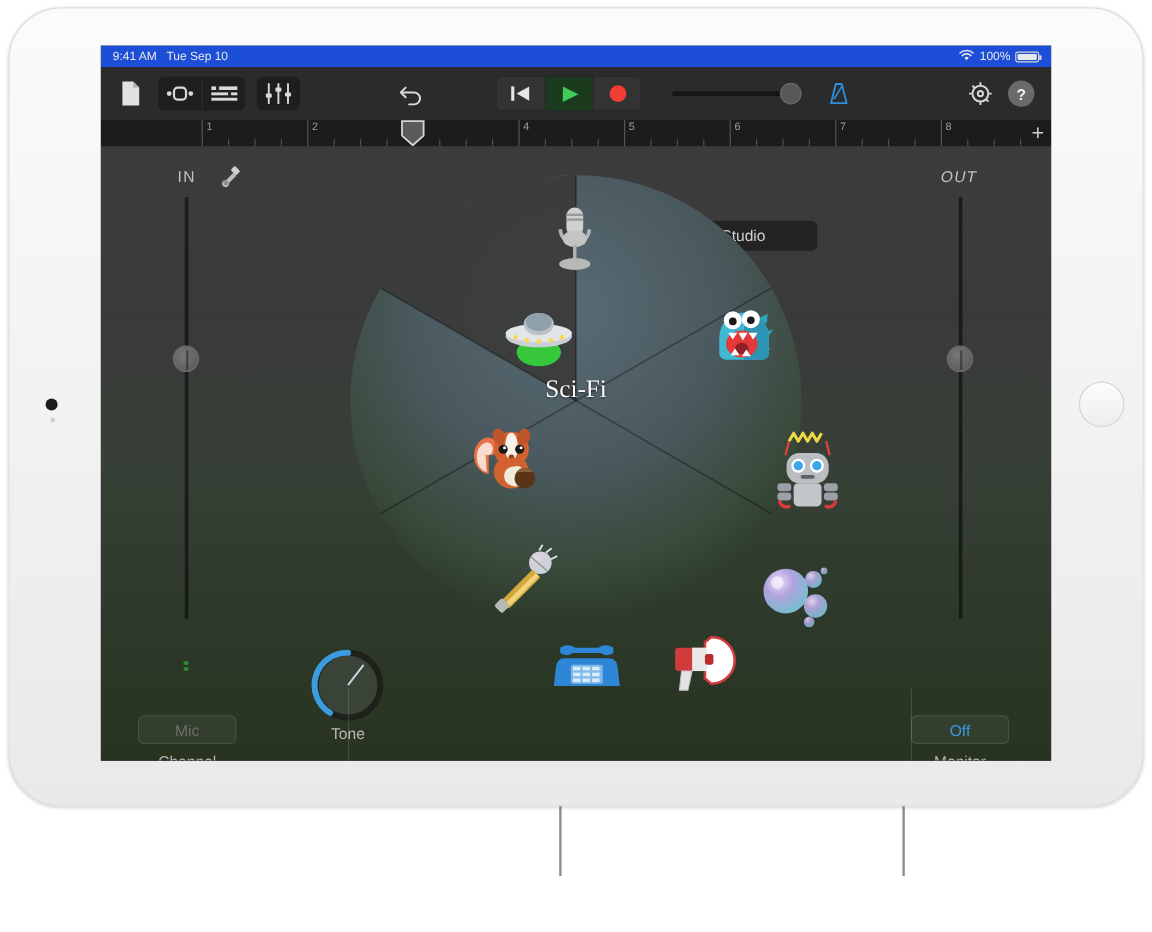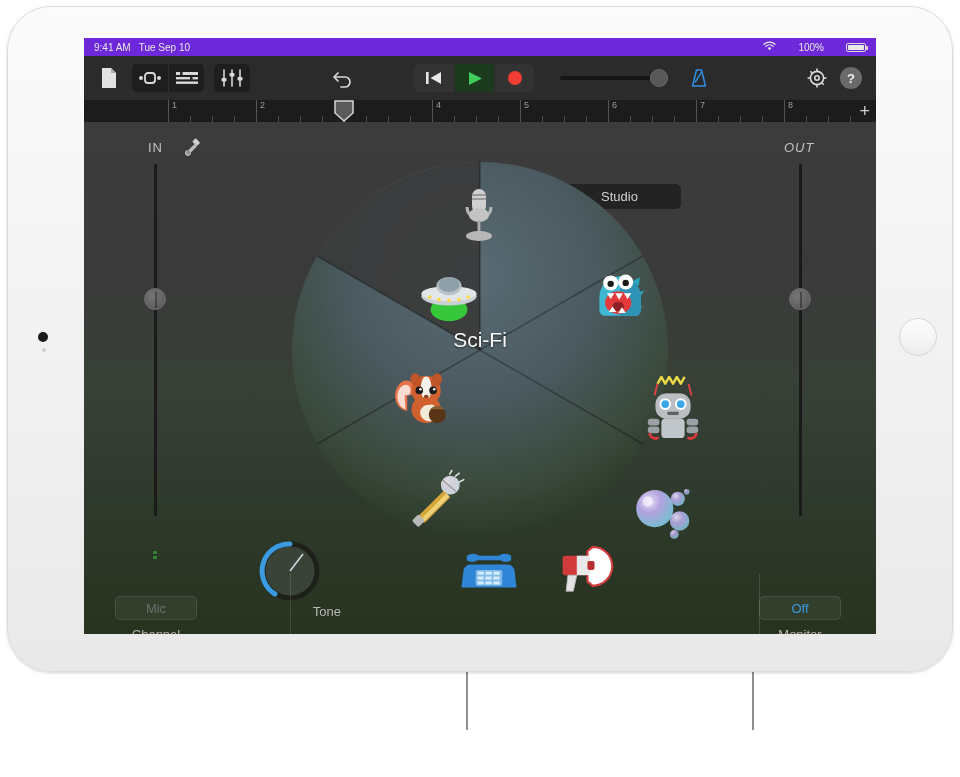--- a/index.html
+++ b/index.html
@@ -55,28 +55,28 @@
     left: 42px; top: 348px;
     width: 4px; height: 4px;
     border-radius: 50%;
     background: #cfcfcf;
   }
 
   
   .status-bar {
     position: absolute; left: 0; top: 0;
     width: 792px; height: 18px;
-    background: #6d28d9;
+    background: #1d4ed8;
     display: flex; align-items: center;
     padding: 0 10px;
     color: #e8e8e8;
     font-size: 10px;
   }
   .status-left { display: flex; gap: 8px; align-items: center; }
-  .status-right { margin-left: auto; display: flex; gap: 22px; align-items: center; }
+  .status-right { margin-left: auto; display: flex; gap: 4px; align-items: center; }
   .battery-shell {
     width: 20px; height: 9px;
     border: 1px solid #d8d8d8; border-radius: 2px;
     position: relative; display: inline-block;
   }
   .battery-shell::after {
     content: ""; position: absolute; right: -3px; top: 2.5px;
     width: 2px; height: 4px; background: #d8d8d8; border-radius: 0 1px 1px 0;
   }
   .battery-fill { position: absolute; left: 1px; top: 1px; bottom: 1px; width: 16px; background: #e8e8e8; border-radius: 1px; }
@@ -213,21 +213,21 @@
   .wheel-icon {
     position: absolute; width: 62px; height: 62px;
     display: flex; align-items: center; justify-content: center;
     font-size: 44px; line-height: 1;
   }
 
   
   .knob-wrap { position: absolute; width: 62px; height: 62px; }
   .knob-label {
     position: absolute; top: 64px; left: -20px; width: 102px;
-    text-align: right; font-size: 13px; color: #b9b9b9;
+    text-align: center; font-size: 13px; color: #b9b9b9;
   }
 
   .pill-btn {
     position: absolute; width: 82px; height: 24px;
     border-radius: 5px; background: rgba(255,255,255,0.05);
     border: 1px solid rgba(255,255,255,0.10);
     display: flex; align-items: center; justify-content: center;
     font-size: 13px;
   }
   .pill-sub {
@@ -452,21 +452,21 @@
 
       <div class="io-label" style="left:700px; top:18px;font-style:italic;">OUT</div>
       <div class="v-slider-track" style="left:715px; top:42px; height:352px;"></div>
       <div class="v-slider-knob" style="left:705px; top:166px;"></div>
 
       <div class="segmented" style="top:62px;">
         <div class="seg-item active">Fun</div>
         <div class="seg-item">Studio</div>
       </div>
 
-      <div class="wheel-wrap" style="top:38px;">
+      <div class="wheel-wrap" style="top:22px;font-family:Liberation Serif, serif;">
         <svg width="380" height="380" viewBox="0 0 380 380" style="position:absolute; left:0; top:0;">
           <defs>
             <radialGradient id="wheelGrad" cx="48%" cy="30%" r="78%">
               <stop offset="0%" stop-color="#5a6b74"></stop>
               <stop offset="42%" stop-color="#4b5a60"></stop>
               <stop offset="72%" stop-color="#3a4a3c"></stop>
               <stop offset="100%" stop-color="#22301c"></stop>
             </radialGradient>
           </defs>
           <circle cx="190" cy="190" r="188" fill="url(#wheelGrad)"></circle>

